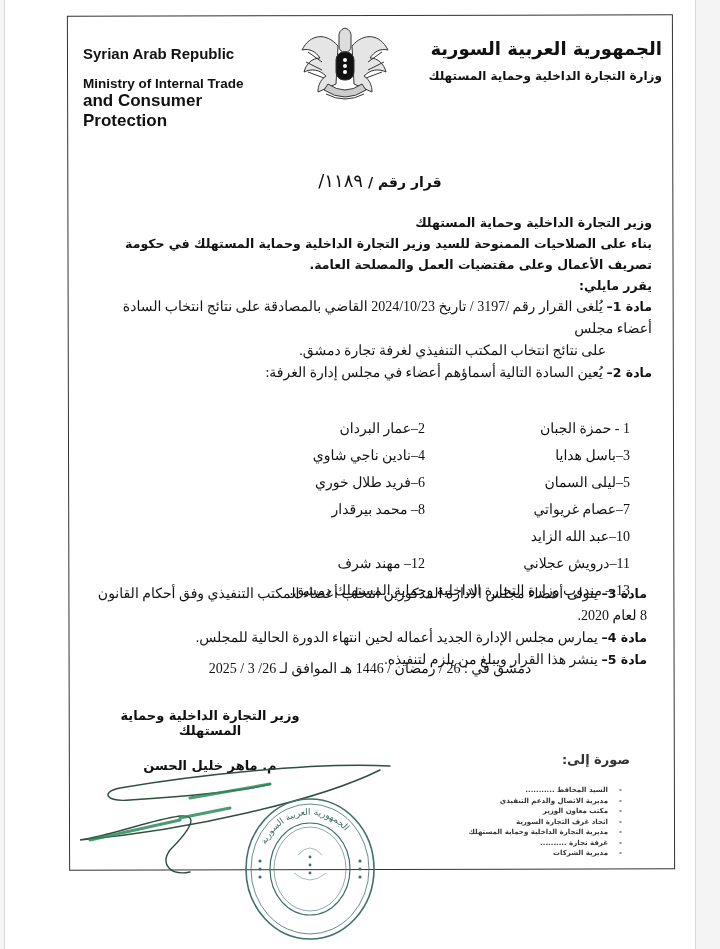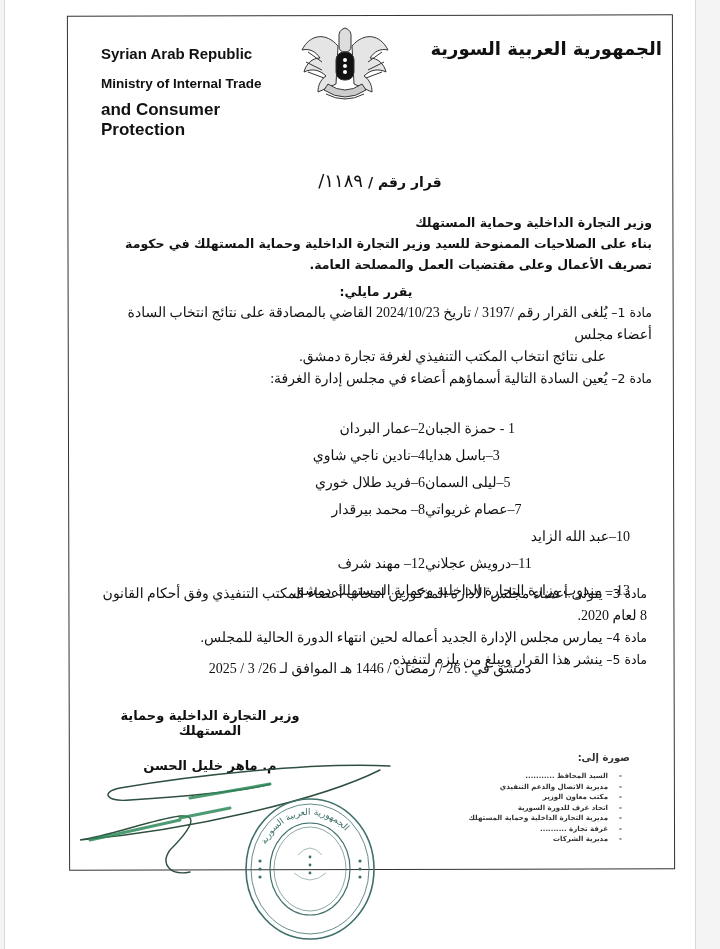--- a/index.html
+++ b/index.html
@@ -16,74 +16,74 @@
       border-left: 1px solid #d8d8d8;
       border-right: 1px solid #d8d8d8;
     }
     .frame {
       position: absolute; left: 68px; top: 15px; width: 606px; height: 855px;
       border: 1.5px solid #333;
       transform: rotate(-0.15deg);
       box-sizing: border-box;
     }
     .en-header {
-      position: absolute; left: 101px; top: 45px; width: 200px;
+      position: absolute; left: 83px; top: 45px; width: 200px;
       font-family: "Liberation Sans", sans-serif; font-weight: bold;
       direction: ltr; text-align: left;
     }
     .en-header .l1 { font-size: 15px; margin-bottom: 14px; }
-    .en-header .l2 { font-size: 13.5px; margin-bottom: 9px; }
+    .en-header .l2 { font-size: 13.5px; }
     .en-header .l3 { font-size: 17px; }
     .emblem { position: absolute; left: 296px; top: 22px; width: 98px; height: 88px; }
     .ar-header {
       position: absolute; right: 58px; top: 38px; width: 280px;
       direction: rtl; text-align: right; font-weight: bold;
     }
     .ar-header .l1 { font-size: 18px; margin-bottom: 10px; }
     .ar-header .l2 { font-size: 12px; }
     .decision-no {
       position: absolute; left: 300px; top: 170px; width: 160px;
       text-align: center; direction: rtl; font-weight: bold; font-size: 14px;
     }
     .decision-no .num { font-size: 18px; font-weight: normal; }
     .body-text {
       position: absolute; left: 100px; top: 212px; width: 552px;
       direction: rtl; text-align: right; font-size: 12.5px; font-weight: bold;
       line-height: 21px;
     }
-    .decides { text-align: center; margin-top: 6px; }
+    .decides { }
     .art { font-weight: normal; font-family: "Liberation Serif", serif; font-size: 14px; line-height: 22px; }
-    .art .lbl { font-weight: normal; font-family: "DejaVu Sans", sans-serif; font-size: 12.5px; }
+    .art .lbl { font-weight: bold; font-family: "DejaVu Sans", sans-serif; font-size: 12.5px; }
     .art .indent { padding-right: 46px; }
     .names {
       position: absolute; left: 300px; top: 415px; width: 330px;
       direction: rtl; font-family: "Liberation Serif", serif; font-size: 14px;
     }
     .names .row { display: flex; height: 27px; align-items: center; }
-    .names .cell { width: 205px; text-align: left; }
+    .names .cell { width: 205px; text-align: right; }
     .names .cell2 { width: 125px; text-align: right; }
     .names .last { height: 27px; }
     .articles-lower {
       position: absolute; left: 95px; top: 583px; width: 552px;
       direction: rtl; 
     }
     .date-line {
       position: absolute; left: 200px; top: 660px; width: 340px;
       direction: rtl; text-align: center; font-family: "Liberation Serif", serif; font-size: 14px;
     }
     .sign-block {
       position: absolute; left: 90px; top: 708px; width: 240px;
       direction: rtl; text-align: center; font-weight: bold; font-size: 13px;
     }
     .sign-block .l2 { margin-top: 20px; }
     .copy-to {
       position: absolute; left: 420px; top: 752px; width: 210px;
       direction: rtl; text-align: right; font-size: 7px; font-weight: bold; color: #333;
     }
-    .copy-to .title { font-size: 10px; margin-bottom: 8px; }
+    .copy-to .title { font-size: 13px; margin-bottom: 18px; }
     .copy-to .item { display: flex; gap: 8px; line-height: 10.5px; padding-right: 8px; }
     .copy-to .dash { width: 6px; }
     .signature { position: absolute; left: 70px; top: 760px; width: 330px; height: 130px; }
     .stamp { position: absolute; left: 240px; top: 795px; width: 140px; height: 148px; }
   </style>
 </head>
 <body>
 
 <div class="scan"></div>
 <div class="frame"></div>
@@ -104,20 +104,21 @@
     <path d="M32 62 q17 12 34 0 l4 6 q-21 14 -42 0 z" fill="#ccc"></path>
     <path d="M30 72 q19 10 38 0"></path>
   </g>
   <circle cx="49" cy="38" r="2" fill="#fff"></circle>
   <circle cx="49" cy="44" r="2" fill="#fff"></circle>
   <circle cx="49" cy="50" r="2" fill="#fff"></circle>
 </svg>
 
 <div class="ar-header">
   <div class="l1">الجمهورية العربية السورية</div>
+  <div class="l2">وزارة التجارة الداخلية وحماية المستهلك</div>
 </div>
 
 <div class="decision-no">
   <span>قرار رقم /</span>
   <span class="num">١١٨٩/</span>
 </div>
 
 <div class="body-text">
   <div>وزير التجارة الداخلية وحماية المستهلك</div>
   <div>بناء على الصلاحيات الممنوحة للسيد وزير التجارة الداخلية وحماية المستهلك في حكومة تصريف الأعمال وعلى مقتضيات العمل والمصلحة العامة.</div>
@@ -193,21 +194,21 @@
   <div class="item">
       <span class="dash">-</span>
       <span>مديرية الاتصال والدعم التنفيذي</span>
     </div>
   <div class="item">
       <span class="dash">-</span>
       <span>مكتب معاون الوزير</span>
     </div>
   <div class="item">
       <span class="dash">-</span>
-      <span>اتحاد غرف للدورة السورية</span>
+      <span>اتحاد غرف التجارة السورية</span>
     </div>
   <div class="item">
       <span class="dash">-</span>
       <span>مديرية التجارة الداخلية وحماية المستهلك</span>
     </div>
   <div class="item">
       <span class="dash">-</span>
       <span>غرفة تجارة ..........</span>
     </div>
   <div class="item">

